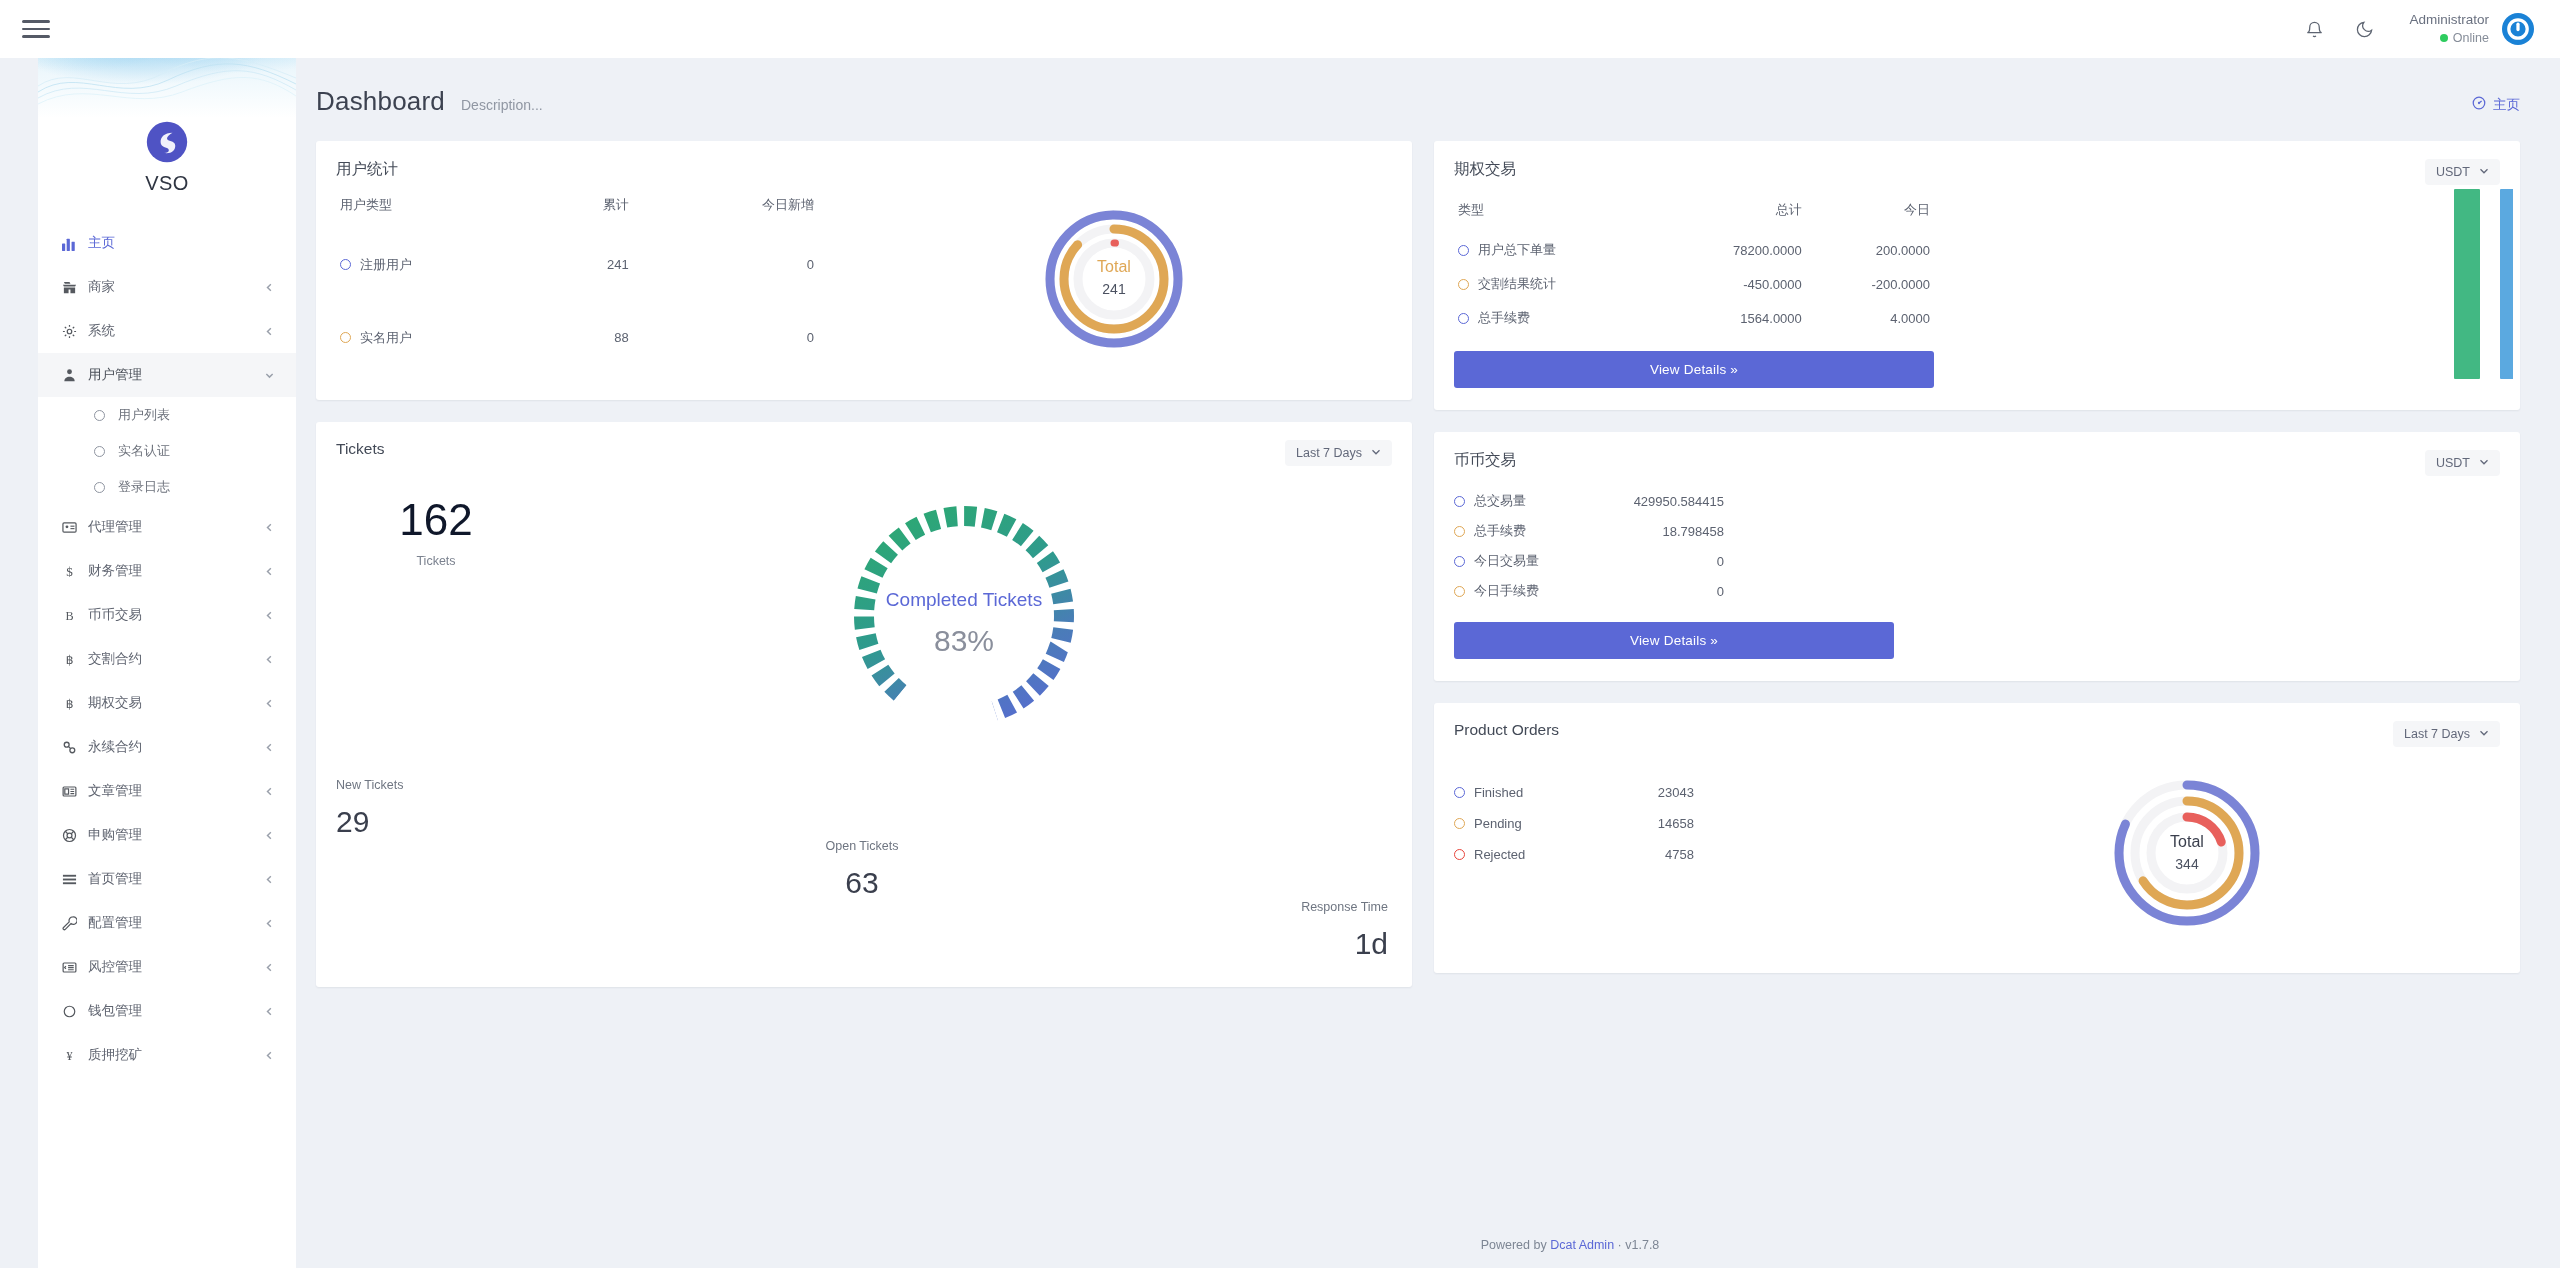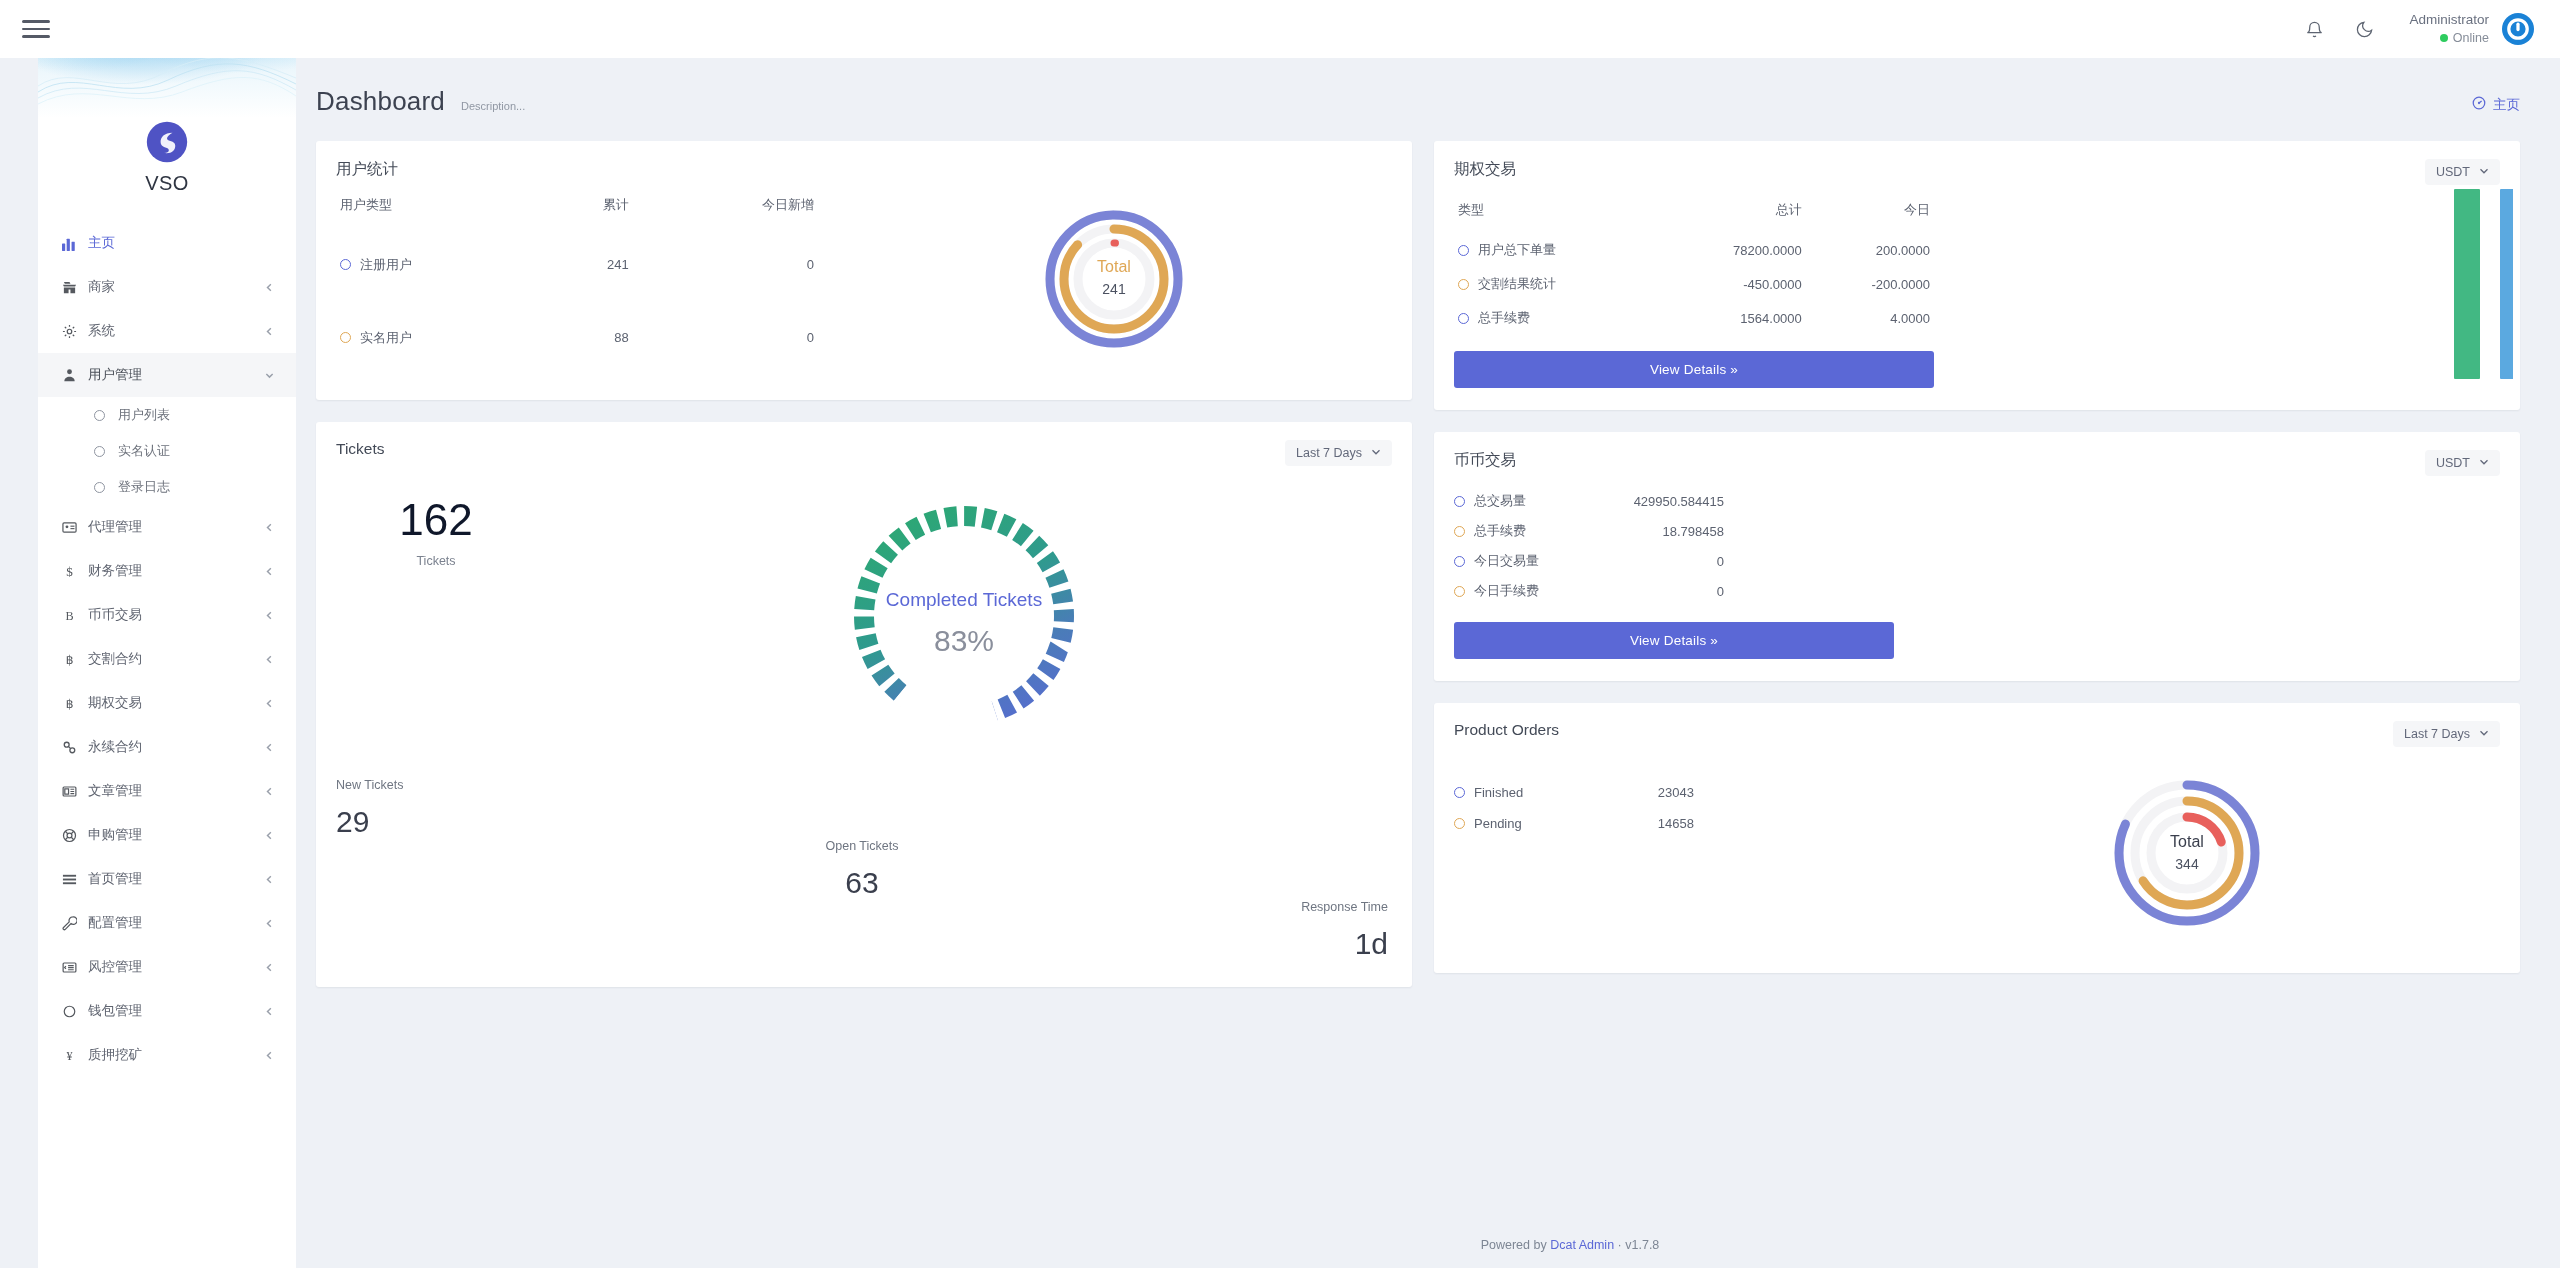--- a/index.html
+++ b/index.html
@@ -70,21 +70,21 @@
     display: flex; align-items: center; height: 36px; padding-left: 56px;
     font-size: 13px; color: #6d727c; cursor: pointer; gap: 13px;
   }
   .sub-circle { width: 11px; height: 11px; border: 1.6px solid #8f95a1;
     border-radius: 50%; flex: none; }
 
   
   .content { position: absolute; top: 58px; left: 296px; right: 0; bottom: 0; overflow: hidden; }
   .page-head { display: flex; align-items: baseline; padding: 28px 40px 0 20px; }
   .page-title { font-size: 26px; color: #3c4250; font-weight: 400; letter-spacing: .2px;}
-  .page-desc { font-size: 11px; color: #9097a3; margin-left: 16px; }
+  .page-desc { font-size: 14px; color: #9097a3; margin-left: 16px; }
   .breadcrumb { margin-left: auto; display: flex; align-items: center; gap: 7px;
     color: #5b68d6; font-size: 13.5px; cursor: pointer; }
 
   .grid { display: flex; gap: 22px; padding: 24px 40px 0 20px; align-items: flex-start; }
   .col-left { width: 1096px; flex: none; }
   .col-right { flex: 1; }
 
   .card { background: #fff; border-radius: 3px; box-shadow: 0 1px 2px rgba(30,40,60,.07);
     margin-bottom: 22px; position: relative; overflow: hidden; }
   .card-head { display: flex; align-items: flex-start; padding: 18px 20px 0 20px; }
@@ -742,20 +742,27 @@
                 </span>
               <span class="po-val">23043</span>
             </div>
             <div class="po-row">
               <span class="po-lab">
                   <span class="ring amber"></span>
                 <span>Pending</span>
                 </span>
               <span class="po-val">14658</span>
             </div>
+            <div class="po-row">
+              <span class="po-lab">
+                  <span class="ring red"></span>
+                <span>Rejected</span>
+                </span>
+              <span class="po-val">4758</span>
+            </div>
           </div>
           <div class="po-donut">
             <svg width="180" height="180" viewBox="0 0 180 180">
               <circle cx="90" cy="90" r="68" fill="none" stroke="#f3f3f5" stroke-width="9"></circle>
               <circle cx="90" cy="90" r="52" fill="none" stroke="#f3f3f5" stroke-width="9"></circle>
               <circle cx="90" cy="90" r="36" fill="none" stroke="#f3f3f5" stroke-width="9"></circle>
               <circle cx="90" cy="90" r="68" fill="none" stroke="#7b84d6" stroke-width="9" stroke-linecap="round" pathLength="100" stroke-dasharray="82 18" transform="rotate(-90 90 90)"></circle>
               <circle cx="90" cy="90" r="52" fill="none" stroke="#dfa755" stroke-width="9" stroke-linecap="round" pathLength="100" stroke-dasharray="66 34" transform="rotate(-90 90 90)"></circle>
               <circle cx="90" cy="90" r="36" fill="none" stroke="#e8605c" stroke-width="9" stroke-linecap="round" pathLength="100" stroke-dasharray="20 80" transform="rotate(-90 90 90)"></circle>
               <text x="90" y="84" text-anchor="middle" font-family="Liberation Sans, sans-serif" font-size="16" fill="#3a3f4d">Total</text>

